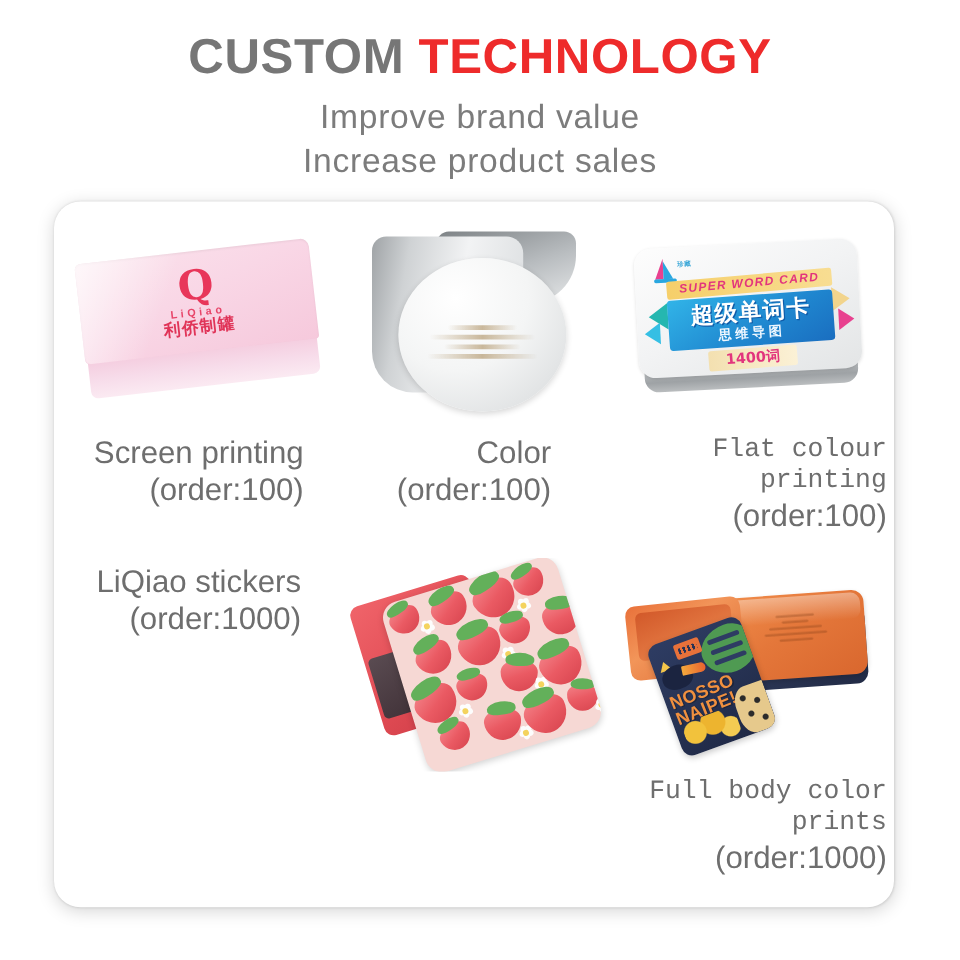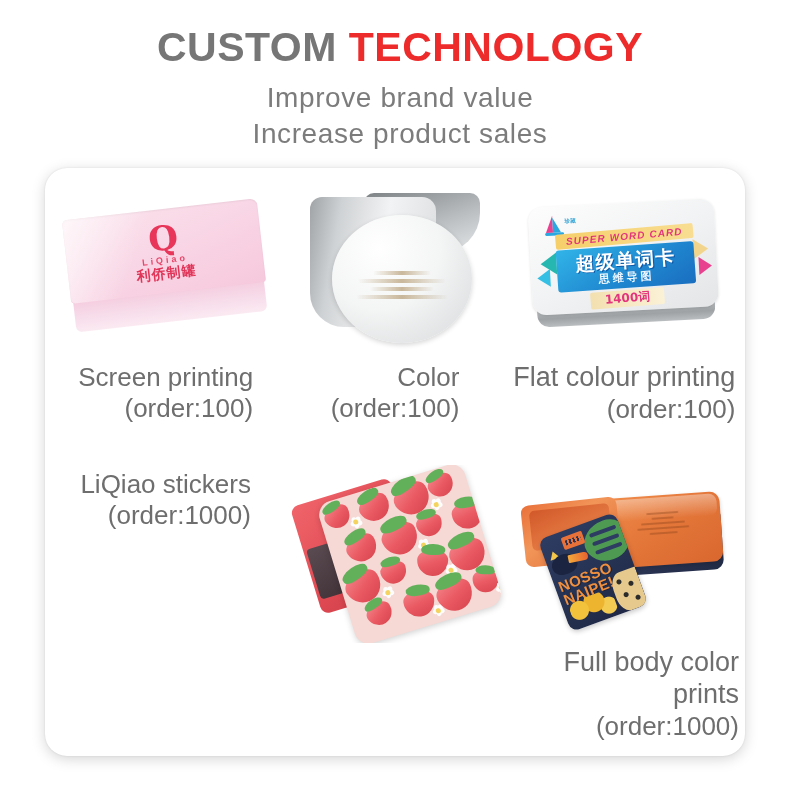--- a/index.html
+++ b/index.html
@@ -40,21 +40,21 @@
   }
   .tile{ display:flex; flex-direction:column; align-items:center; }
   .thumb{
     width:100%; height:178px;
     display:flex; align-items:center; justify-content:center;
     position:relative; overflow:hidden;
   }
   .cap{ text-align:right; color:#6e6e6e; line-height:1.18; margin-top:4px; }
   .cap .l1{ display:block; font-size:26px; }
   .cap .l2{ display:block; font-size:26px; }
-  .tile.narrow .cap .l1{ font-size:27px; }
+  .tile.narrow .cap .l1{ font-size:22px;font-family:Liberation Mono, monospace; }
 
   
   .pinkbox{ position:relative; width:196px; height:120px; transform:rotate(-6.5deg); }
   .pinkbox .lid{
     position:absolute; left:0; top:0; width:196px; height:84px;
     background:linear-gradient(160deg,#fbe2ec 0%,#f9d7e6 45%,#f6c9dc 100%);
     border-radius:5px 7px 3px 4px;
     box-shadow:0 1px 2px rgba(0,0,0,.06) inset;
   }
   .pinkbox .body{

